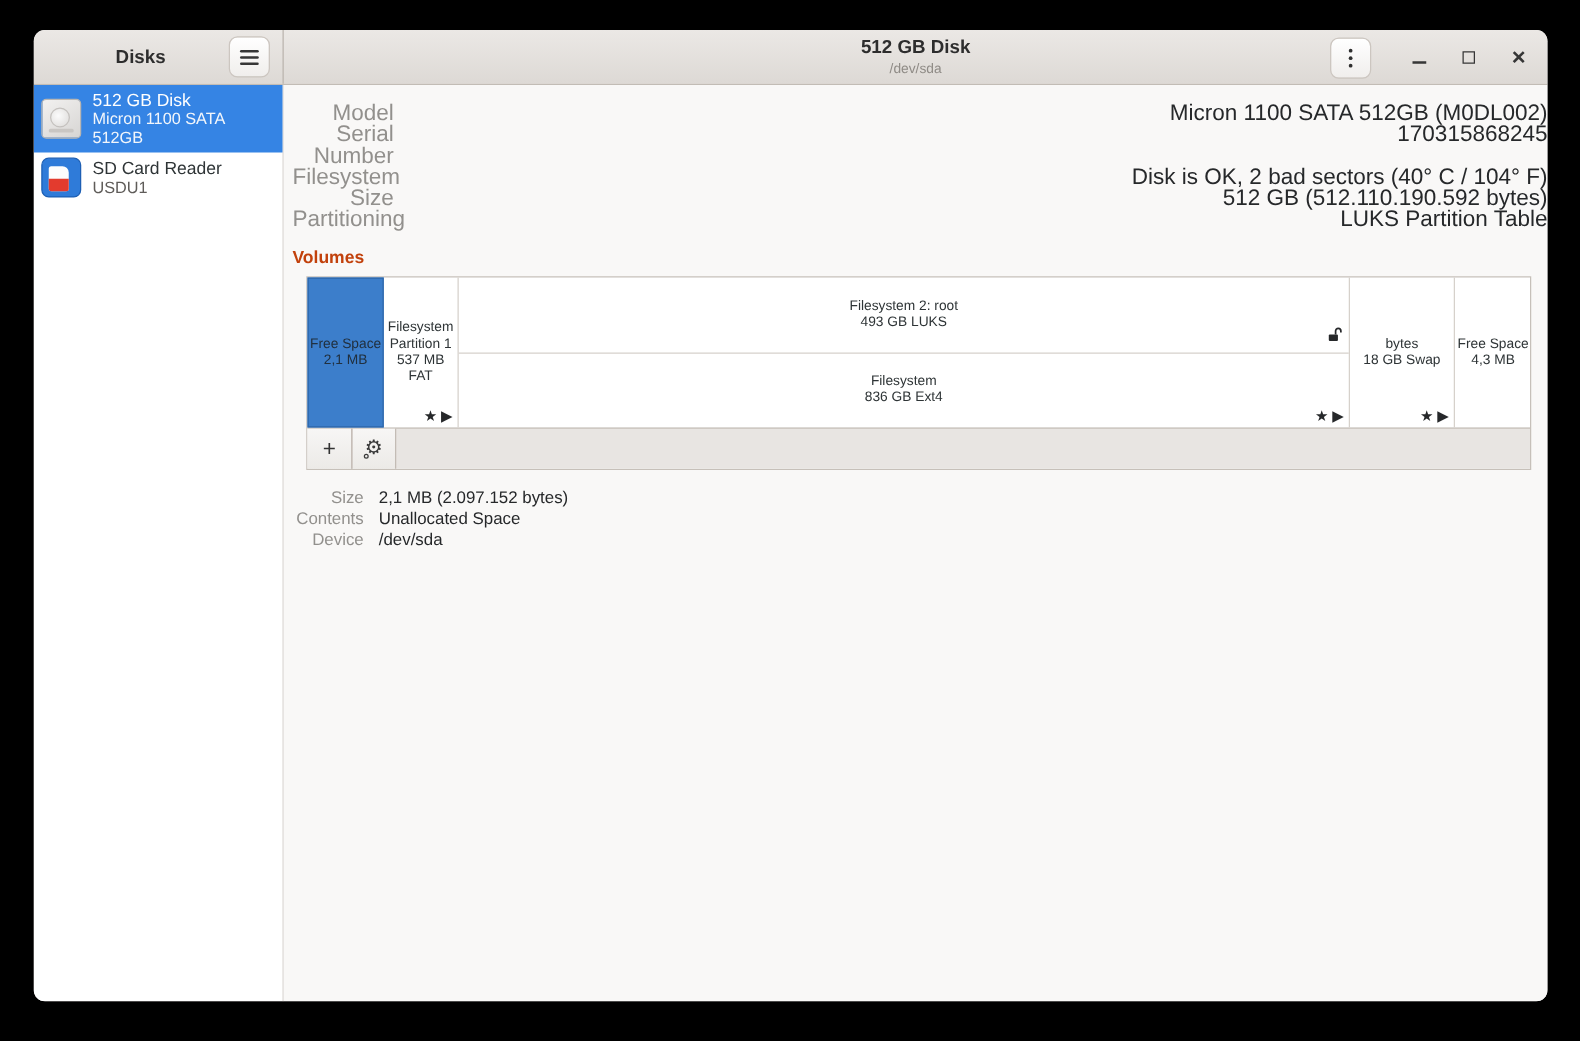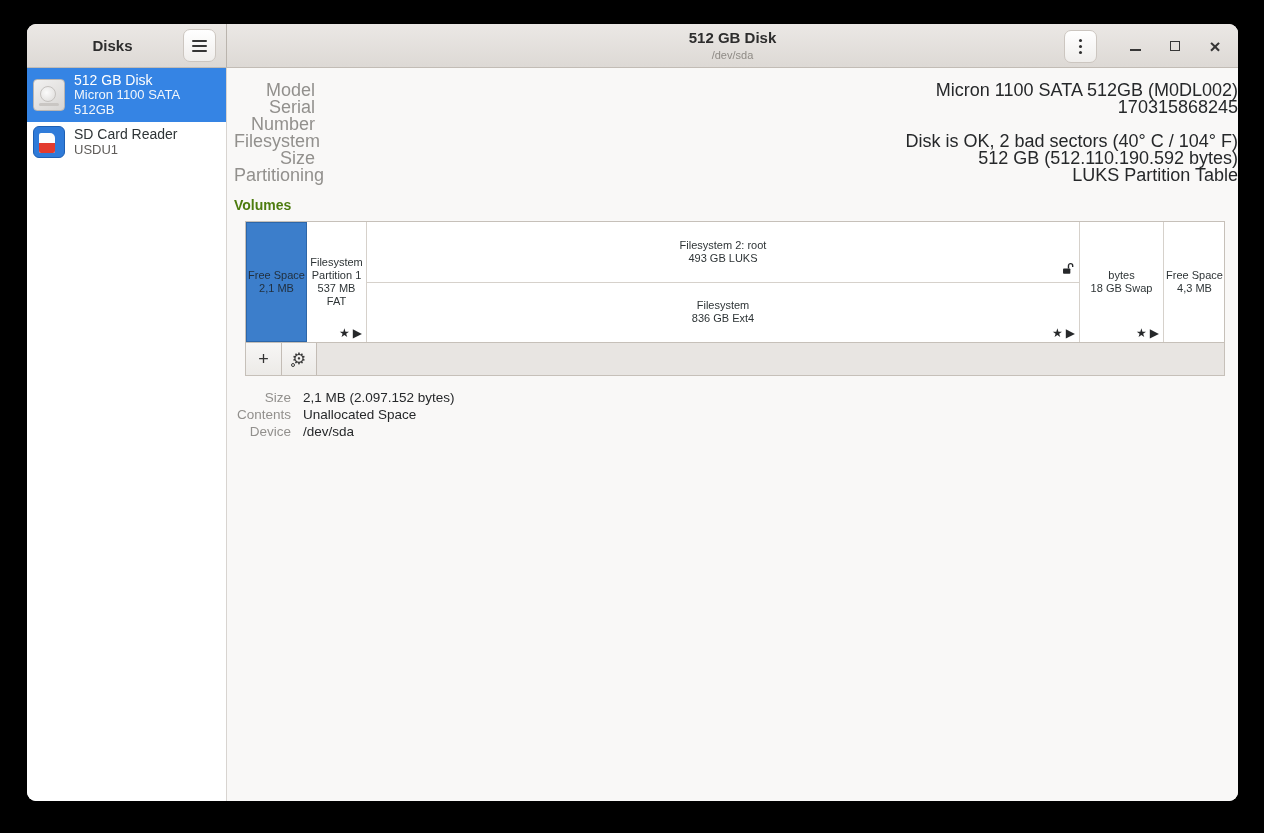--- a/index.html
+++ b/index.html
@@ -67,21 +67,21 @@
                     background:#e33b2e; border-radius:0 0 2px 2px; }
 
   
   .main { flex:1; background:#f9f8f7; padding-top:14px; overflow:hidden; }
 
   .info-grid { margin-left:7px; }
   .info-row { display:flex; font-size:18px; line-height:17px;justify-content:space-between; }
   .info-label { width:92px; flex:0 0 92px; text-align:right; color:#92908d; padding-right:11px; }
   .info-value { color:#26282a; }
 
-  .vol-heading { margin:13px 0 8px 7px; font-size:14px; font-weight:bold; color:#4d7c0f; }
+  .vol-heading { margin:13px 0 8px 7px; font-size:14px; font-weight:bold; color:#c2410c; }
 
   .vol-frame { margin-left:18px; width:980px; border:1px solid #c6c0b9; background:#ffffff; }
   .vol-grid { display:flex; height:120px; }
   .vseg { position:relative; display:flex; flex-direction:column; align-items:center;
           justify-content:center; font-size:11px; line-height:13px; color:#2e3436;
           text-align:center; cursor:pointer; }
   .b-r { border-right:1px solid #d6d1cb; }
   .seg-free1 { flex:0 0 61px; background:#3c7ecb; border:1px solid #2d66a8; color:#21303f; }
   .seg-part1 { flex:0 0 60px; }
   .col-split { display:flex; flex-direction:column; }

